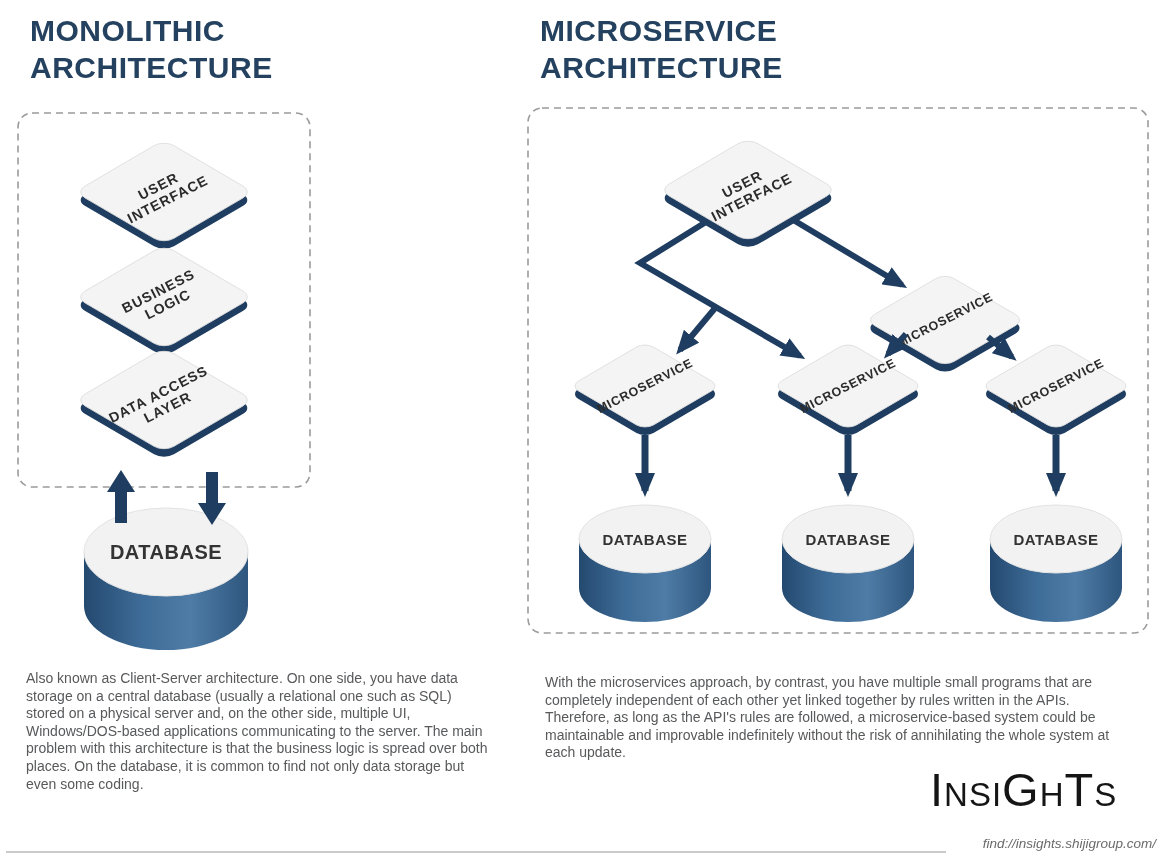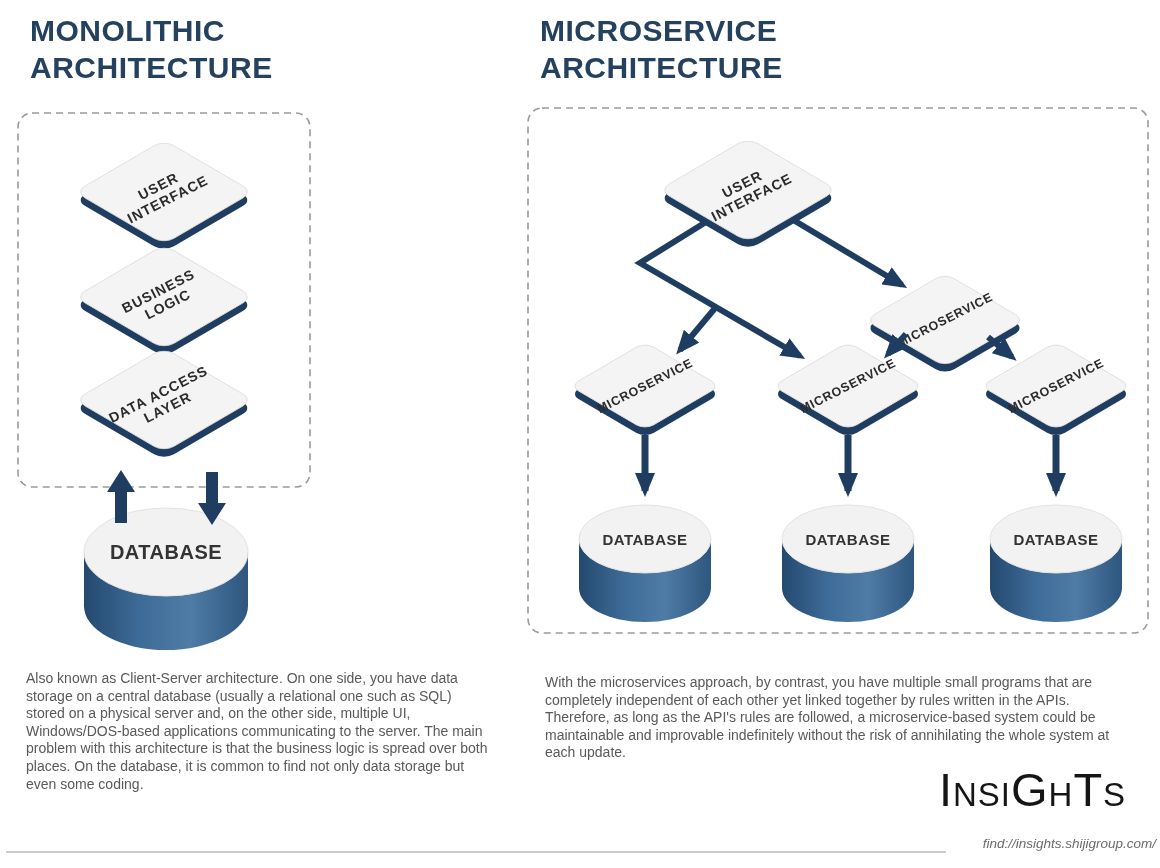--- a/index.html
+++ b/index.html
@@ -15,21 +15,21 @@
   .panel-title.right{left:540px;}
   .diagram-svg{position:absolute;top:95px;}
   .diagram-svg.left{left:0;}
   .diagram-svg.right{left:520px;}
   .description{
     position:absolute;color:#58595b;font-size:14px;line-height:17.6px;
   }
   .description.left{left:26px;top:670px;width:462px;}
   .description.right{left:545px;top:674px;width:580px;}
   .logo{
-    position:absolute;left:930px;top:764px;width:205px;text-align:center;
+    position:absolute;left:930px;top:764px;width:205px;text-align:left;
     color:#151515;white-space:nowrap;letter-spacing:1px;
   }
   .logo .lg{font-size:47px;line-height:52px;vertical-align:baseline;}
   .logo .sm{font-size:33px;line-height:52px;vertical-align:baseline;}
   .footer-url{
     position:absolute;right:4px;top:836px;color:#6a6a6a;font-size:13.5px;font-style:italic;
   }
   .footer-divider{
     position:absolute;left:6px;top:851px;width:940px;height:2px;background:#cbcbcb;
   }

